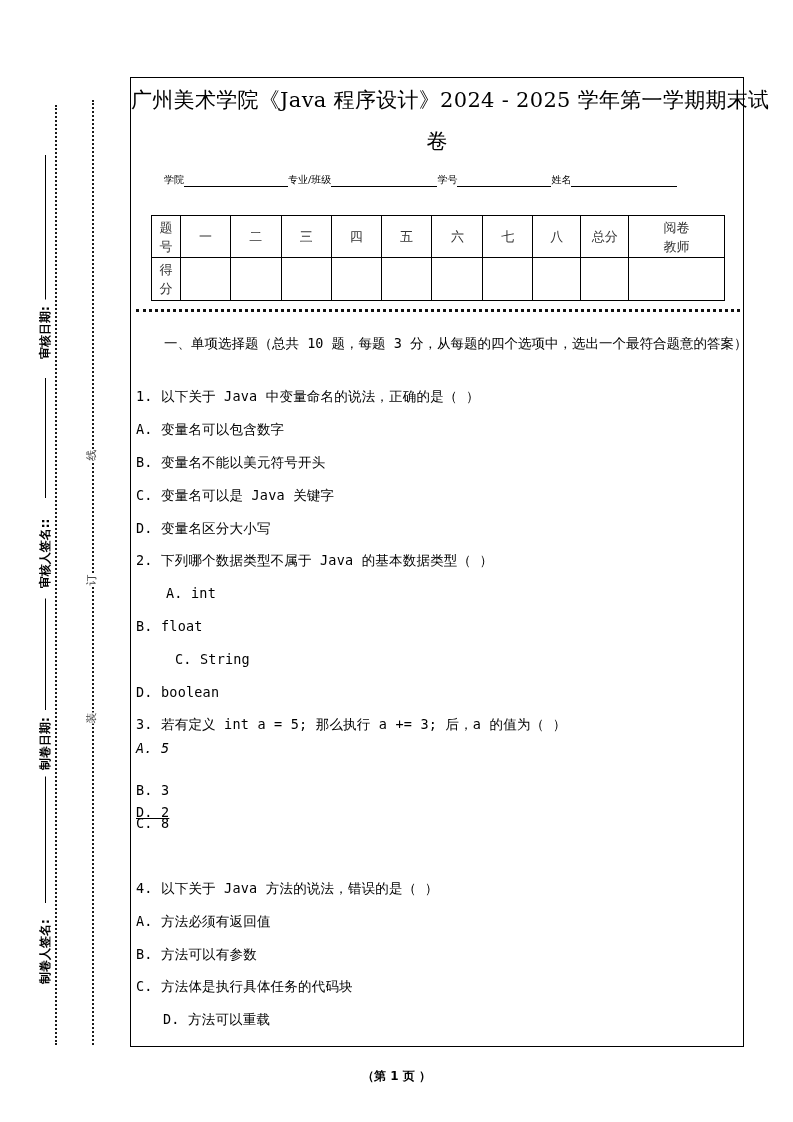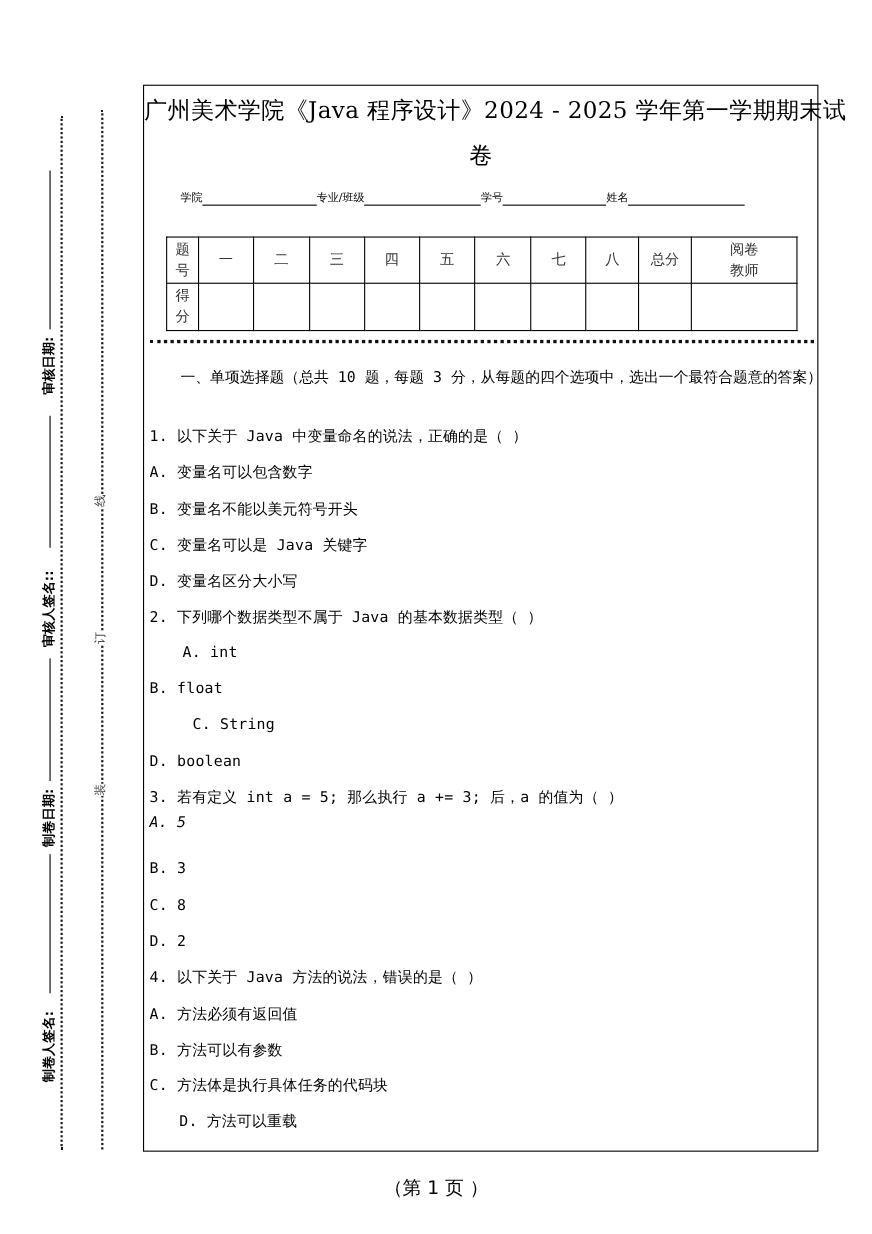--- a/index.html
+++ b/index.html
@@ -13,21 +13,21 @@
   .frame { position:absolute; left:130px; top:77px; width:614px; height:970px; border:1px solid #000; box-sizing:border-box; }
   .title { position:absolute; left:131px; top:86px; width:612px; text-align:right; font-family:"DejaVu Serif", serif; font-size:21px; letter-spacing:0.3px; white-space:nowrap; }
   .title2 { position:absolute; left:131px; top:127px; width:612px; text-align:center; font-size:21px; }
   .info { position:absolute; top:173px; left:164px; font-size:10px; display:flex; align-items:flex-start; white-space:nowrap; }
   .info .blank { display:inline-block; border-bottom:1px solid #000; height:13px; }
   table.score { position:absolute; left:151px; top:215px; width:574px; height:86px; border-collapse:collapse; font-family:"DejaVu Sans", sans-serif; font-size:13px; color:#333; }
   table.score td { border:1px solid #000; text-align:center; padding:0; line-height:19px; }
   .sep { position:absolute; left:136px; top:309px; width:604px; height:0; border-top:3px dotted #111; }
   .q { position:absolute; left:136px; font-family:"DejaVu Sans Mono", monospace; font-size:13.5px; white-space:nowrap; letter-spacing:0.2px; }
   .section { position:absolute; left:136px; top:333px; width:604px; font-family:"DejaVu Sans Mono", monospace; font-size:13.5px; line-height:21px;margin-left:28px; }
-  .footer { position:absolute; top:1068px; left:0; width:793px; text-align:center; font-family:"DejaVu Sans", sans-serif; font-weight:normal; font-size:17px; }
+  .footer { position:absolute; top:1068px; left:0; width:793px; text-align:center; font-family:"DejaVu Sans", sans-serif; font-weight:bold; font-size:12px; }
 </style>
 </head>
 <body>
 
 <div class="vdots" style="left:55px; top:105px; height:940px;"></div>
 <div class="vdots" style="left:92px; top:100px; height:945px;"></div>
 
 <div class="sigline" style="left:45px; top:155px; height:148px;"></div>
 <div class="sigline" style="left:45px; top:378px; height:120px;"></div>
 <div class="sigline" style="left:45px; top:590px; height:120px;"></div>
@@ -118,21 +118,21 @@
 <div class="q" style="top:552px;">2. 下列哪个数据类型不属于 Java 的基本数据类型（  ）</div>
 <div class="q" style="top:585px;margin-left:30px;">A. int</div>
 <div class="q" style="top:618px;text-align:right;">B. float</div>
 <div class="q" style="top:651px;margin-left:39px;">C. String</div>
 <div class="q" style="top:684px;">D. boolean</div>
 
 <div class="q" style="top:716px;">3. 若有定义 int a = 5; 那么执行 a += 3; 后，a 的值为（  ）</div>
 <div class="q" style="top:740px;font-style:italic;">A. 5</div>
 <div class="q" style="top:782px;">B. 3</div>
 <div class="q" style="top:815px;">C. 8</div>
-<div class="q" style="top:848px;">D. 2</div>
+<div class="q" style="top:804px;text-decoration:underline;">D. 2</div>
 
 <div class="q" style="top:880px;">4. 以下关于 Java 方法的说法，错误的是（  ）</div>
 <div class="q" style="top:913px;">A. 方法必须有返回值</div>
 <div class="q" style="top:946px;">B. 方法可以有参数</div>
 <div class="q" style="top:978px;">C. 方法体是执行具体任务的代码块</div>
 <div class="q" style="top:1011px;padding-left:27px;">D. 方法可以重载</div>
 
 <div class="footer">（第 1 页 ）</div>
 
 </body></html>

